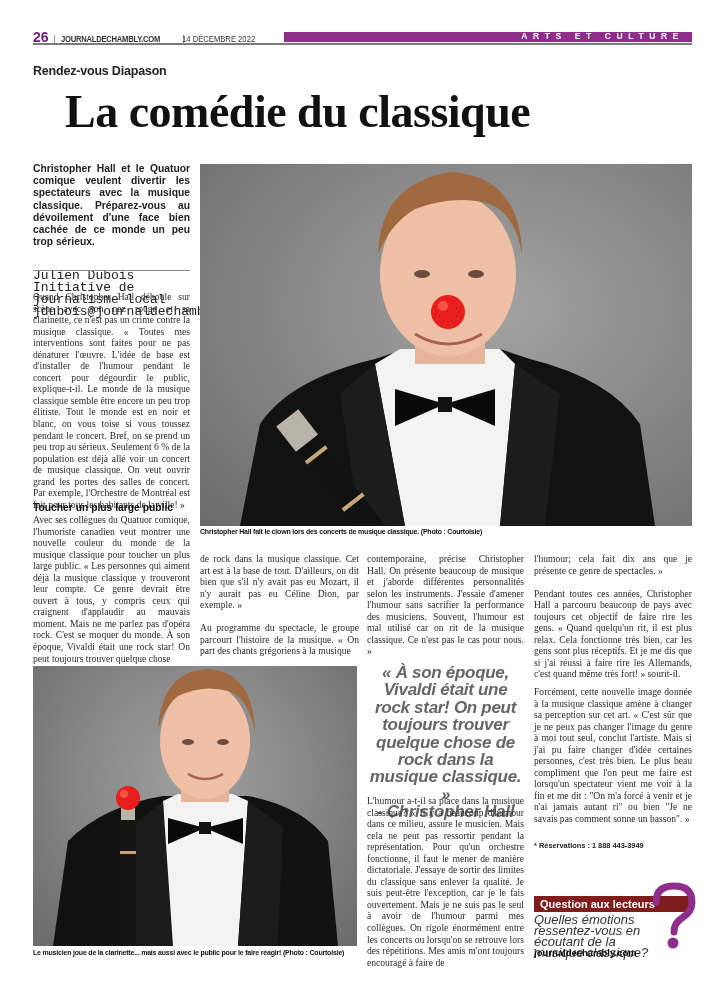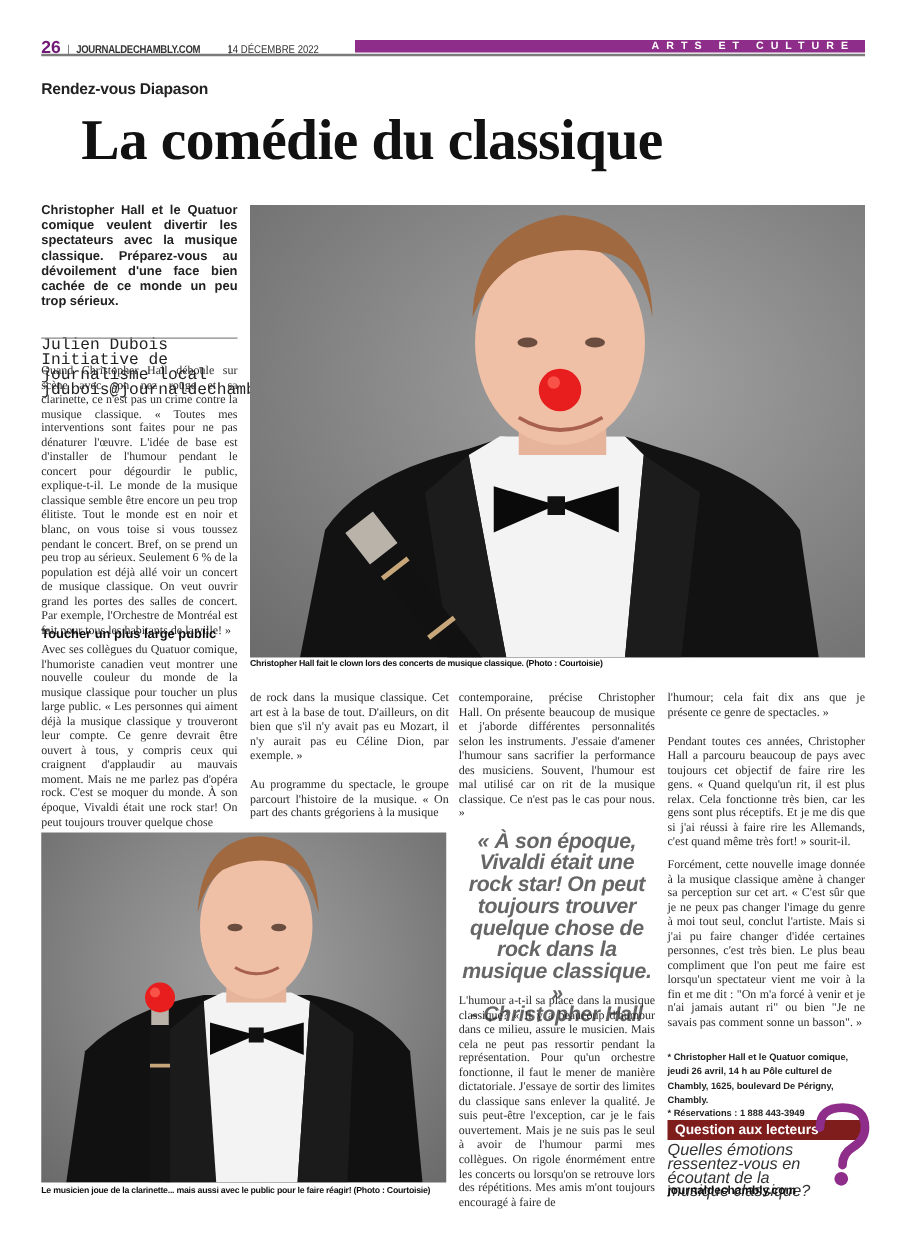--- a/index.html
+++ b/index.html
@@ -189,21 +189,20 @@
     <rect x="87" y="150" width="16" height="130" fill="#141414"></rect>
     <rect x="88" y="132" width="14" height="22" fill="#b9b3aa"></rect>
     <rect x="87" y="185" width="16" height="3" fill="#c7a77a"></rect>
     <circle cx="95" cy="132" r="12" fill="#e81d1d"></circle>
     <circle cx="91" cy="128" r="4" fill="#ff6a5c" opacity="0.7"></circle>
   </svg>
 </div>
 <div class="abs caption cap2">Le musicien joue de la clarinette... mais aussi avec le public pour le faire réagir! (Photo : Courtoisie)</div>
 
 <div class="abs info">
-  <div>* Christopher Hall et le Quatuor comique, jeudi 26 avril, 14 h au Pôle culturel de Chambly, 1625, boulevard De Périgny, Chambly.</div>
   <div>* Réservations : 1 888 443-3949</div>
 </div>
 
 <div class="abs qbox-bar">
   <span>Question aux lecteurs</span>
 </div>
 <svg class="abs qmark" viewBox="0 0 48 68">
   <path d="M8 20 Q8 4 26 4 Q44 4 44 20 Q44 30 34 36 Q26 41 26 50" stroke="#8f2d8a" stroke-width="7" fill="none" stroke-linecap="round"></path>
   <circle cx="25" cy="61" r="5.5" fill="#8f2d8a"></circle>
 </svg>

